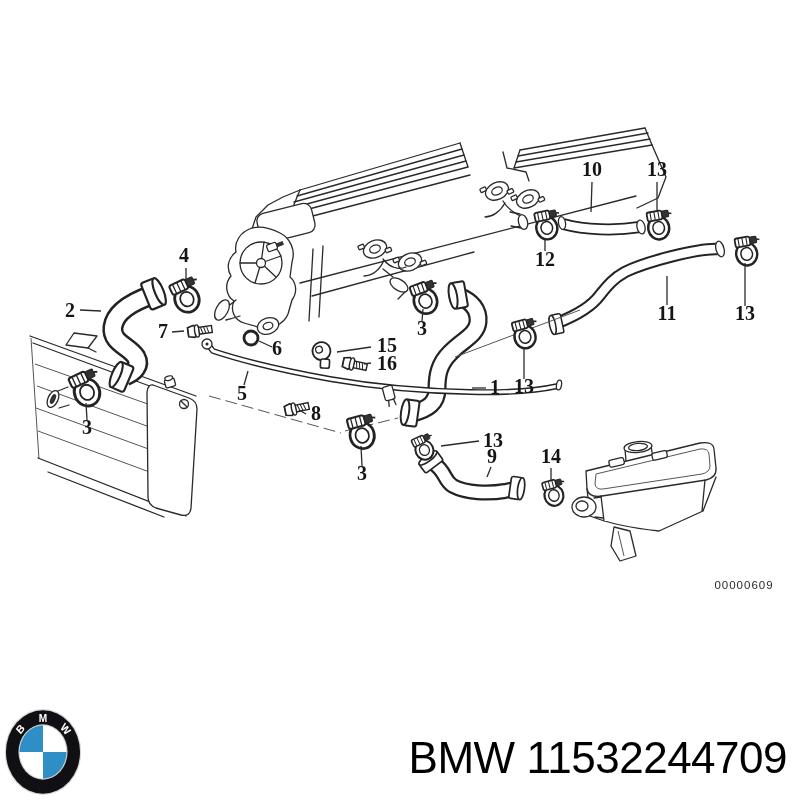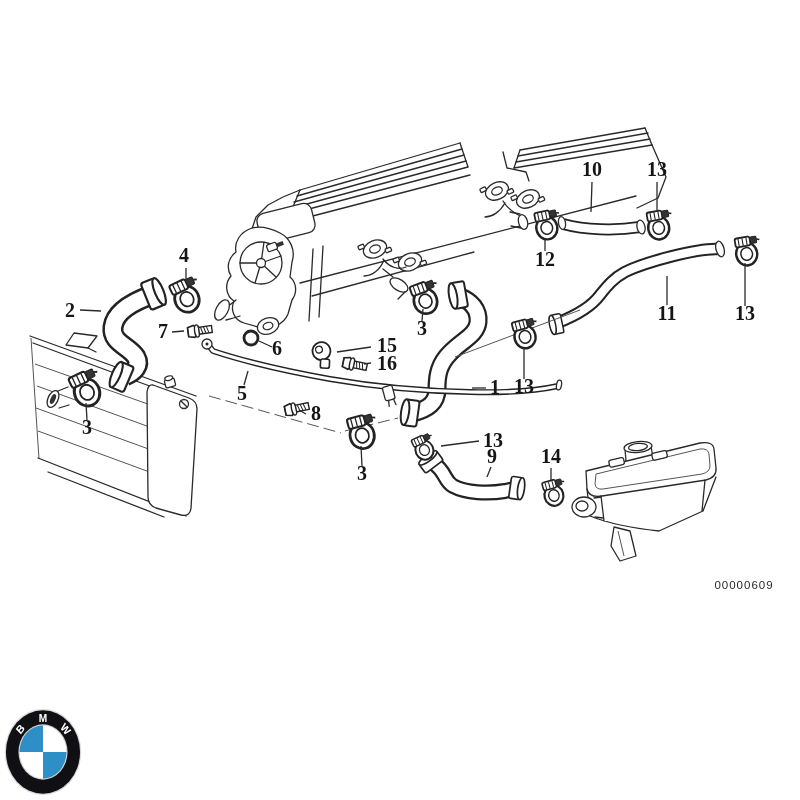--- a/index.html
+++ b/index.html
@@ -292,15 +292,18 @@
       <path d="M20,50 A30,30 0 0 1 50,20 L50,50 Z" fill="#2d8fc6"></path>
       <path d="M50,20 A30,30 0 0 1 80,50 L50,50 Z" fill="#ffffff"></path>
       <path d="M80,50 A30,30 0 0 1 50,80 L50,50 Z" fill="#2d8fc6"></path>
       <path d="M50,80 A30,30 0 0 1 20,50 L50,50 Z" fill="#ffffff"></path>
       <g fill="#ffffff" font-family="Liberation Sans, sans-serif" font-size="13" font-weight="bold" text-anchor="middle">
         <text x="50" y="15.5" transform="rotate(-48 50 50)">B</text>
         <text x="50" y="15.5">M</text>
         <text x="50" y="15.5" transform="rotate(48 50 50)">W</text>
       </g>
     </svg>
+    <div class="part-label">
+      <span>BMW</span><span class="gap"></span><span>11532244709</span>
+    </div>
   </div>
 
 </div>
 
 </body></html>

